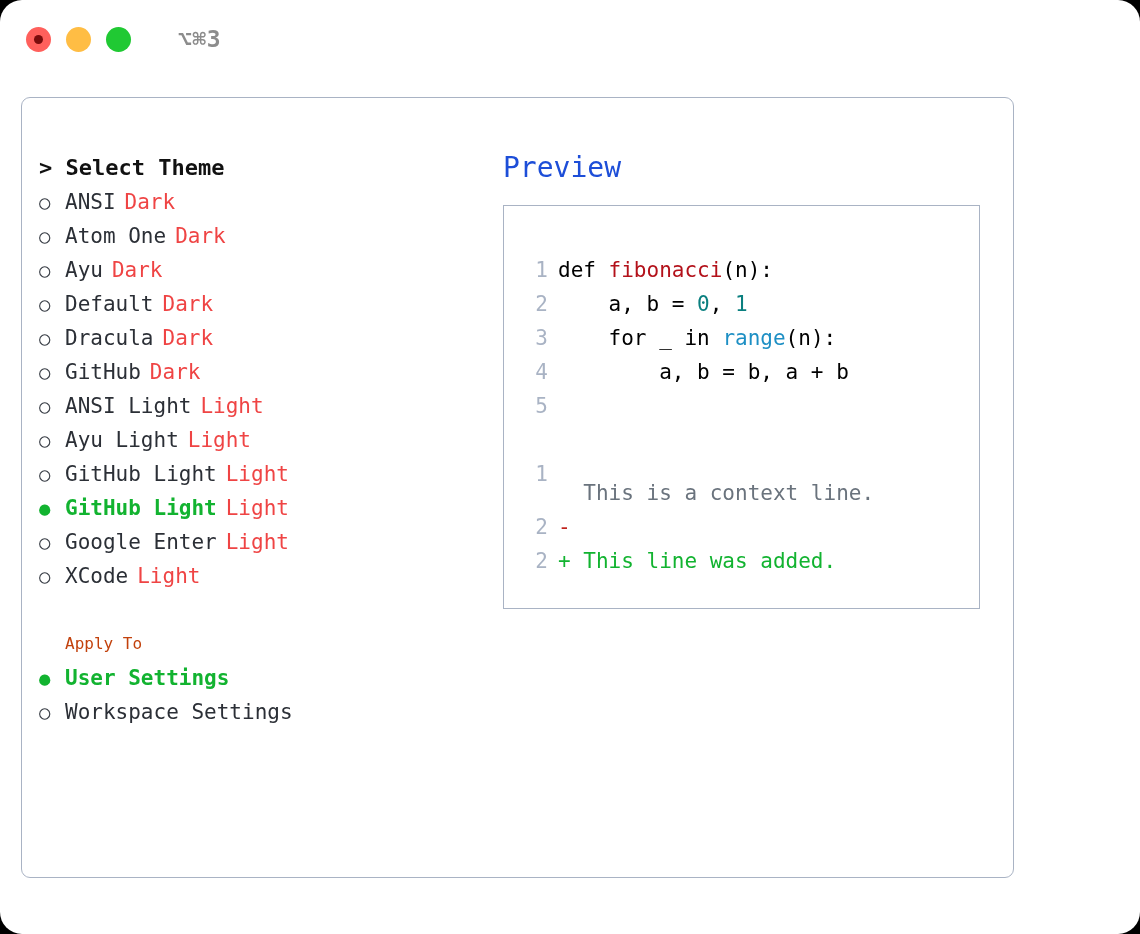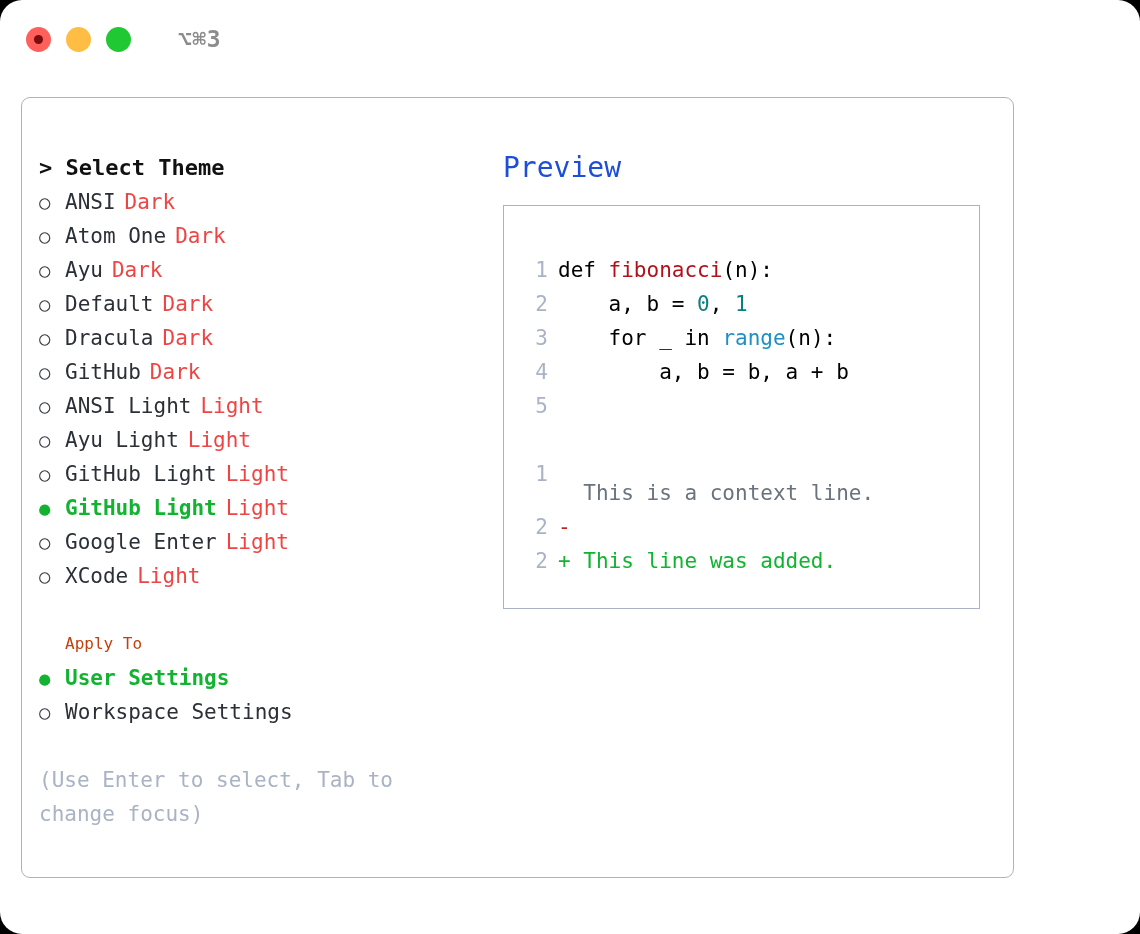--- a/index.html
+++ b/index.html
@@ -224,21 +224,20 @@
           </div>
 
         <div class="section-gap"></div>
 
         <div class="apply-header">Apply To</div>
         <div id="apply-options">
             <div class="opt-row"><span class="bullet selected">●</span><span class="opt-label selected">User Settings</span></div>
             <div class="opt-row"><span class="bullet">○</span><span class="opt-label">Workspace Settings</span></div>
           </div>
 
-        <div id="hint">(Use Enter to select, Tab to change focus)</div>
       </div>
 
       <div id="right-col">
         <div class="preview-header">Preview</div>
         <div id="preview-box">
           <div id="code-sample">
               <div class="code-line"><span class="lineno">1</span><span><span class="code-text">def </span><span class="tok-fn">fibonacci</span><span class="code-text">(n):</span></span></div>
               <div class="code-line"><span class="lineno">2</span><span><span class="code-text">    a, b = </span><span class="tok-num">0</span><span class="code-text">, </span><span class="tok-num">1</span></span></div>
               <div class="code-line"><span class="lineno">3</span><span><span class="code-text">    for _ in </span><span class="tok-call">range</span><span class="code-text">(n):</span></span></div>
               <div class="code-line"><span class="lineno">4</span><span><span class="code-text">        a, b = b, a + b</span></span></div>

